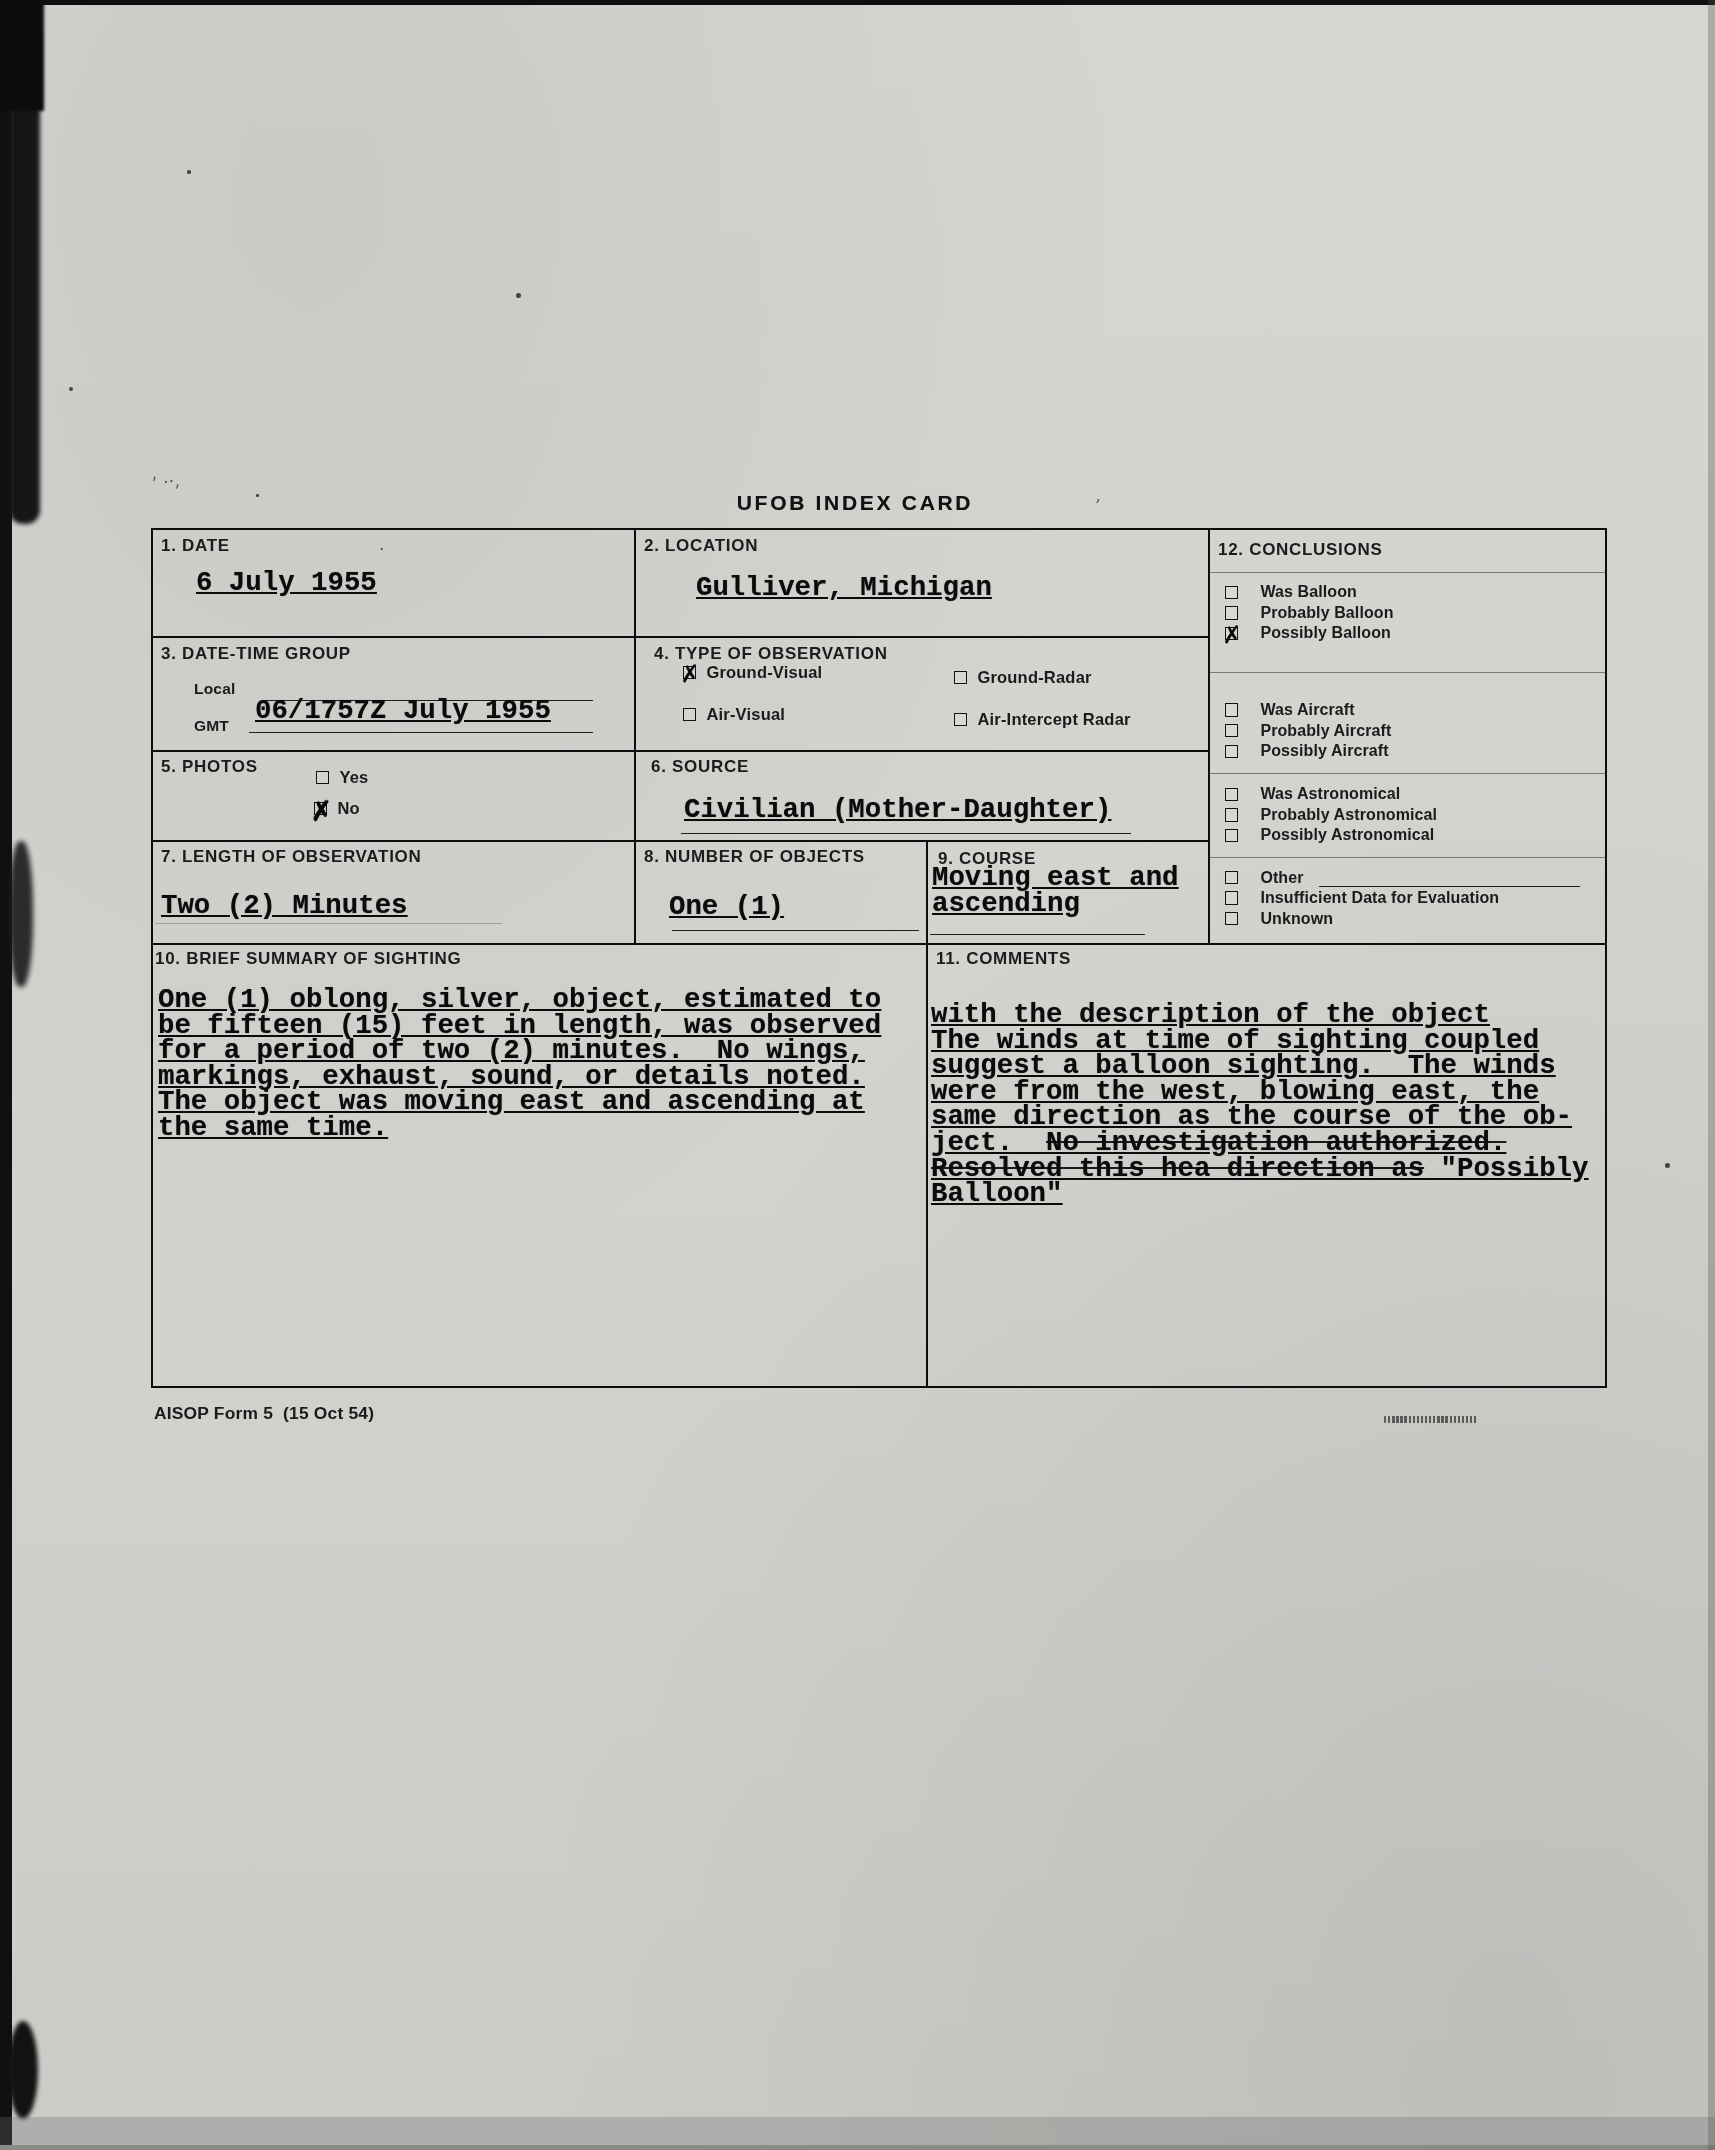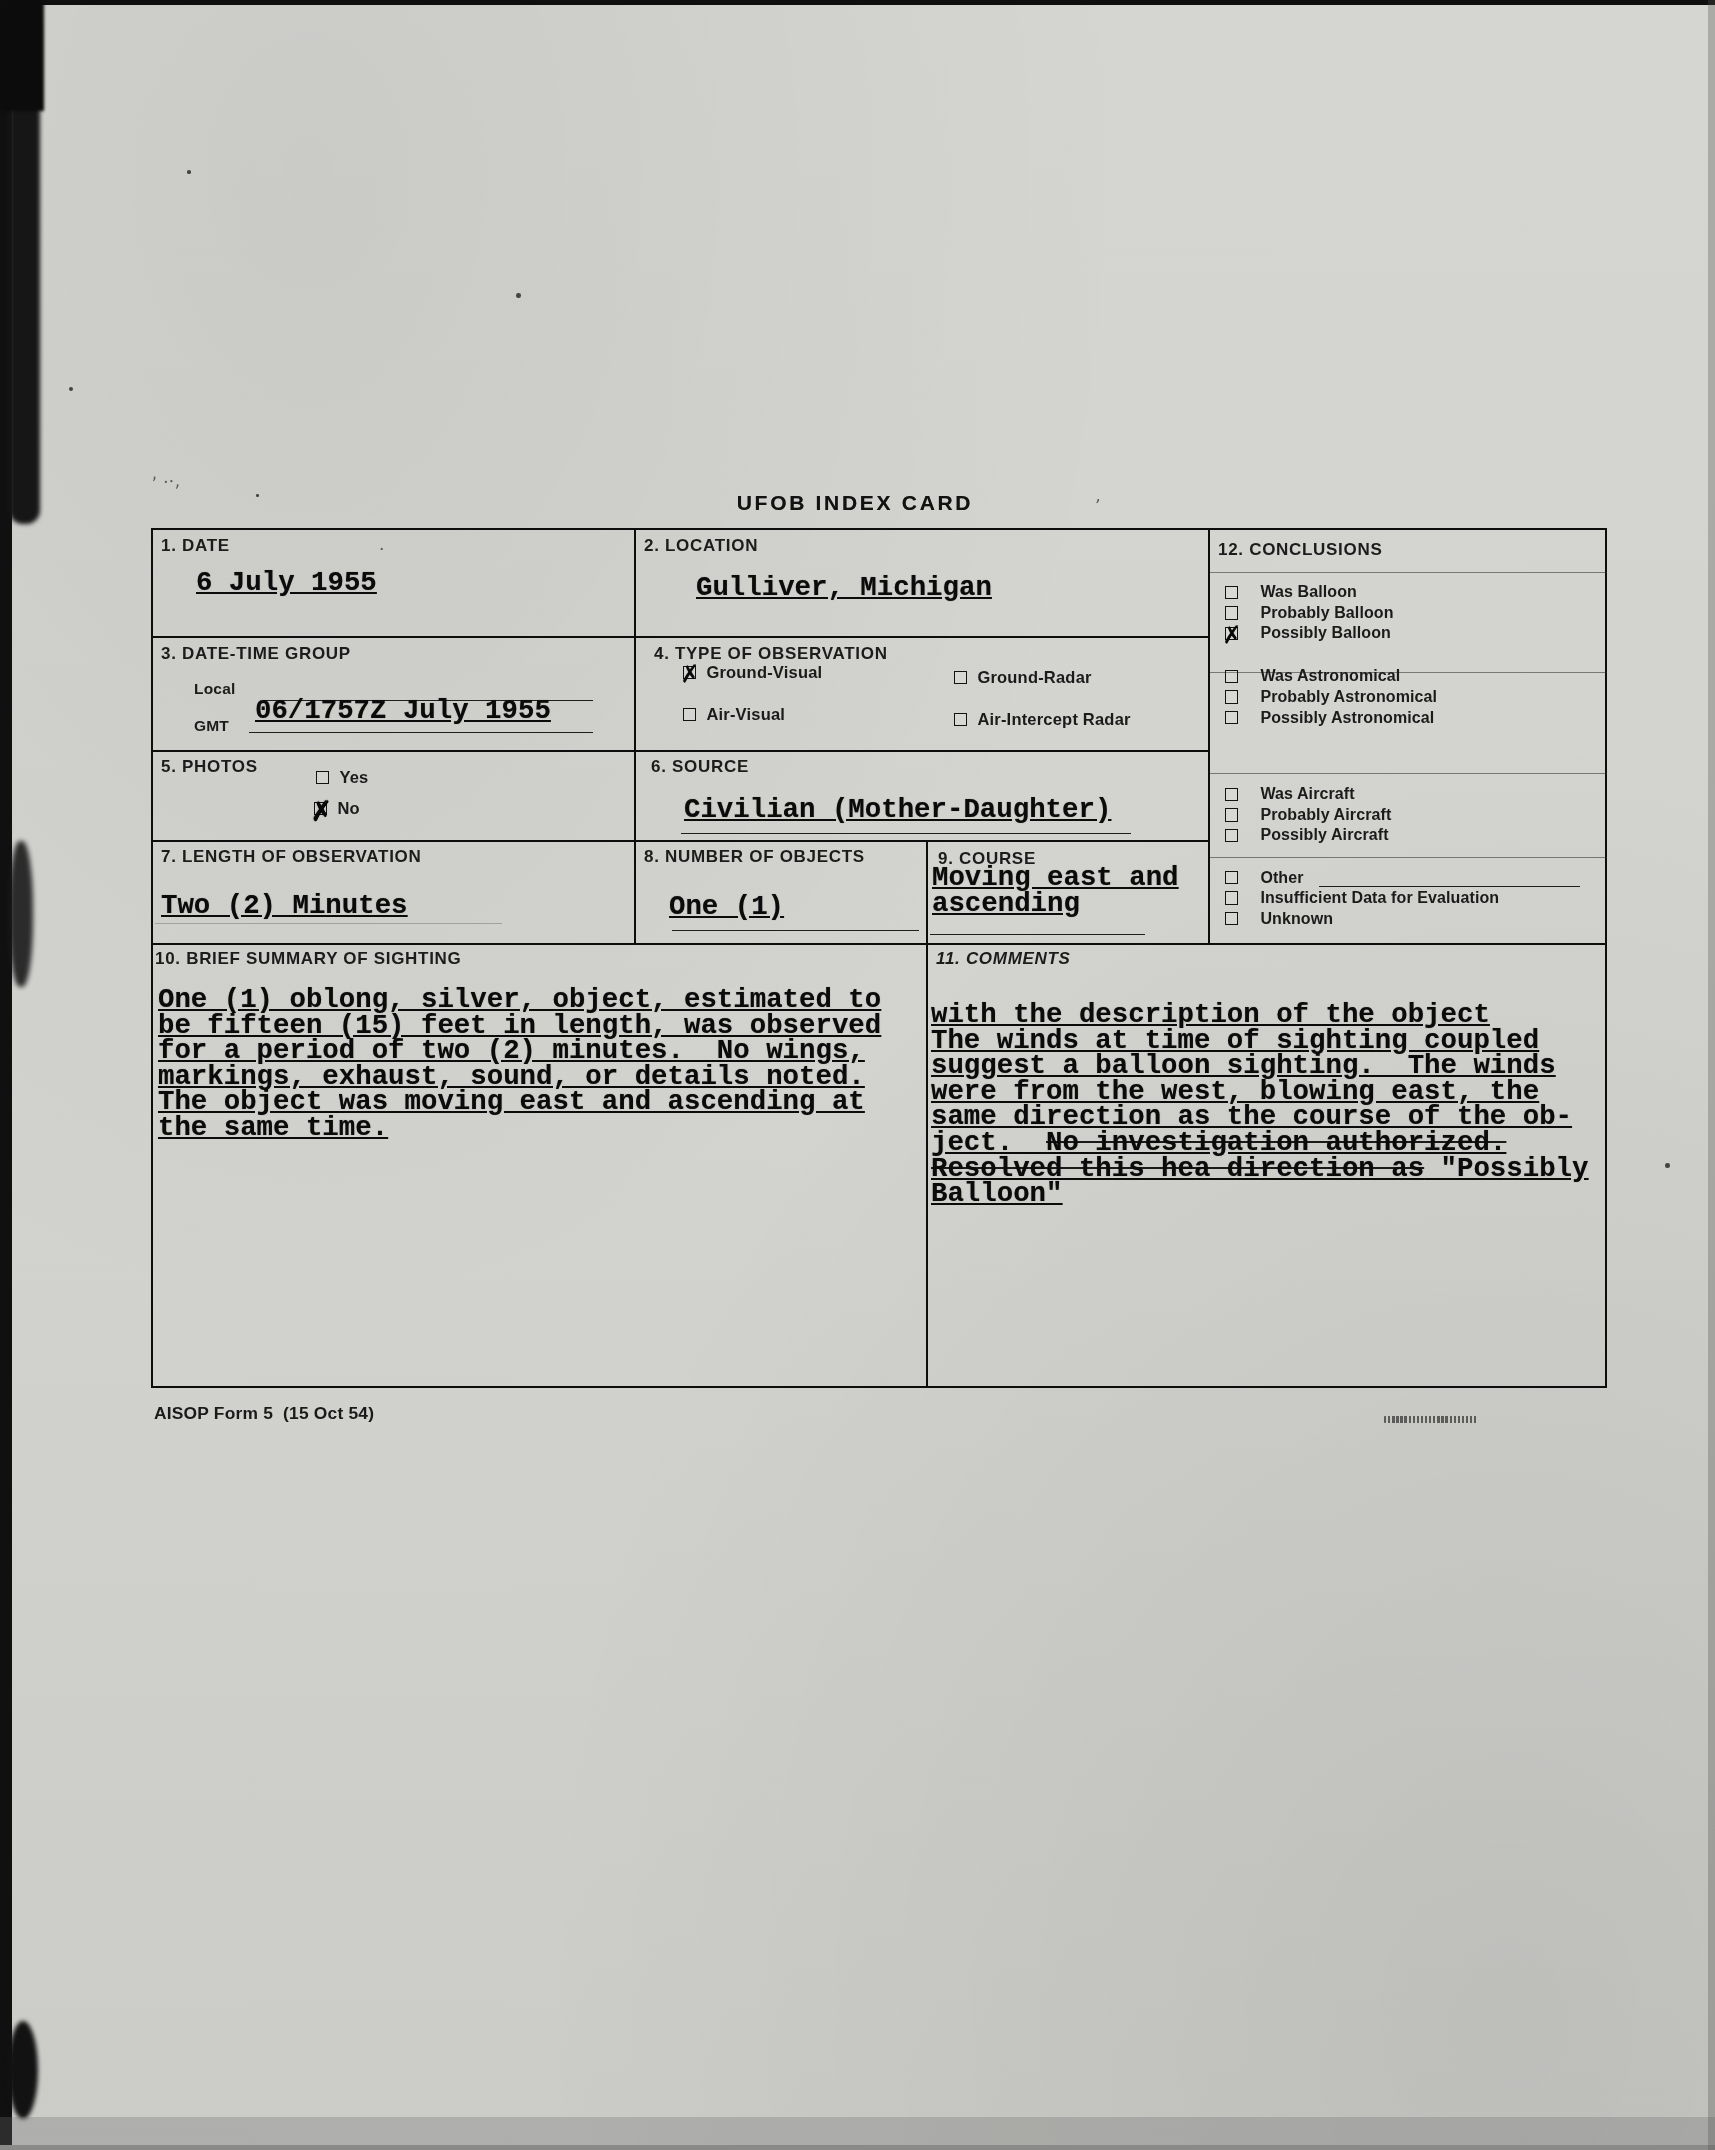--- a/index.html
+++ b/index.html
@@ -127,21 +127,21 @@
   <div class="abs flabel" style="left:644px;top:536px;">2. LOCATION</div>
   <div class="abs flabel" style="left:1218px;top:540px;">12. CONCLUSIONS</div>
   <div class="abs flabel" style="left:161px;top:644px;">3. DATE-TIME GROUP</div>
   <div class="abs flabel" style="left:654px;top:644px;">4. TYPE OF OBSERVATION</div>
   <div class="abs flabel" style="left:161px;top:757px;">5. PHOTOS</div>
   <div class="abs flabel" style="left:612px;top:757px;margin-left:39px;">6. SOURCE</div>
   <div class="abs flabel" style="left:161px;top:847px;">7. LENGTH OF OBSERVATION</div>
   <div class="abs flabel" style="left:644px;top:847px;">8. NUMBER OF OBJECTS</div>
   <div class="abs flabel" style="left:938px;top:849px;">9. COURSE</div>
   <div class="abs flabel" style="left:155px;top:949px;">10. BRIEF SUMMARY OF SIGHTING</div>
-  <div class="abs flabel" style="left:936px;top:949px;font-style:italic;">11. COMMENTS</div>
+  <div class="abs flabel" style="left:936px;top:949px;">11. COMMENTS</div>
 
   <div class="abs slabel" style="left:194px;top:680px;">Local</div>
   <div class="abs slabel" style="left:194px;top:717px;">GMT</div>
 
   <div class="abs typed" style="left:196px;top:567px;">6 July 1955</div>
   <div class="abs typed" style="left:696px;top:572px;">Gulliver, Michigan</div>
   <div class="abs typed" style="left:255px;top:695px;">06/1757Z July 1955</div>
   <div class="abs typed" style="left:684px;top:794px;">Civilian (Mother-Daughter)</div>
   <div class="abs typed" style="left:161px;top:890px;">Two (2) Minutes</div>
   <div class="abs typed" style="left:669px;top:891px;">One (1)</div>
@@ -185,46 +185,46 @@
         </div>
         <div class="concl-row">
           <span class="checkbox"></span>
           <span class="concl-label">Probably Balloon</span>
         </div>
         <div class="concl-row">
           <span class="checkbox checked"></span>
           <span class="concl-label">Possibly Balloon</span>
         </div>
       </div>
+      <div class="concl-group" style="margin-top: 56px;">
+        <div class="concl-row">
+          <span class="checkbox"></span>
+          <span class="concl-label">Was Aircraft</span>
+        </div>
+        <div class="concl-row">
+          <span class="checkbox"></span>
+          <span class="concl-label">Probably Aircraft</span>
+        </div>
+        <div class="concl-row">
+          <span class="checkbox"></span>
+          <span class="concl-label">Possibly Aircraft</span>
+        </div>
+      </div>
       <div class="concl-group" style="margin-top: 22.4px;">
         <div class="concl-row">
           <span class="checkbox"></span>
           <span class="concl-label">Was Astronomical</span>
         </div>
         <div class="concl-row">
           <span class="checkbox"></span>
           <span class="concl-label">Probably Astronomical</span>
         </div>
         <div class="concl-row">
           <span class="checkbox"></span>
           <span class="concl-label">Possibly Astronomical</span>
-        </div>
-      </div>
-      <div class="concl-group" style="margin-top: 56px;">
-        <div class="concl-row">
-          <span class="checkbox"></span>
-          <span class="concl-label">Was Aircraft</span>
-        </div>
-        <div class="concl-row">
-          <span class="checkbox"></span>
-          <span class="concl-label">Probably Aircraft</span>
-        </div>
-        <div class="concl-row">
-          <span class="checkbox"></span>
-          <span class="concl-label">Possibly Aircraft</span>
         </div>
       </div>
       <div class="concl-group" style="margin-top: 21.5px;">
         <div class="concl-row">
           <span class="checkbox"></span>
           <span class="concl-label">Other</span>
         </div>
         <div class="concl-row">
           <span class="checkbox"></span>
           <span class="concl-label">Insufficient Data for Evaluation</span>

